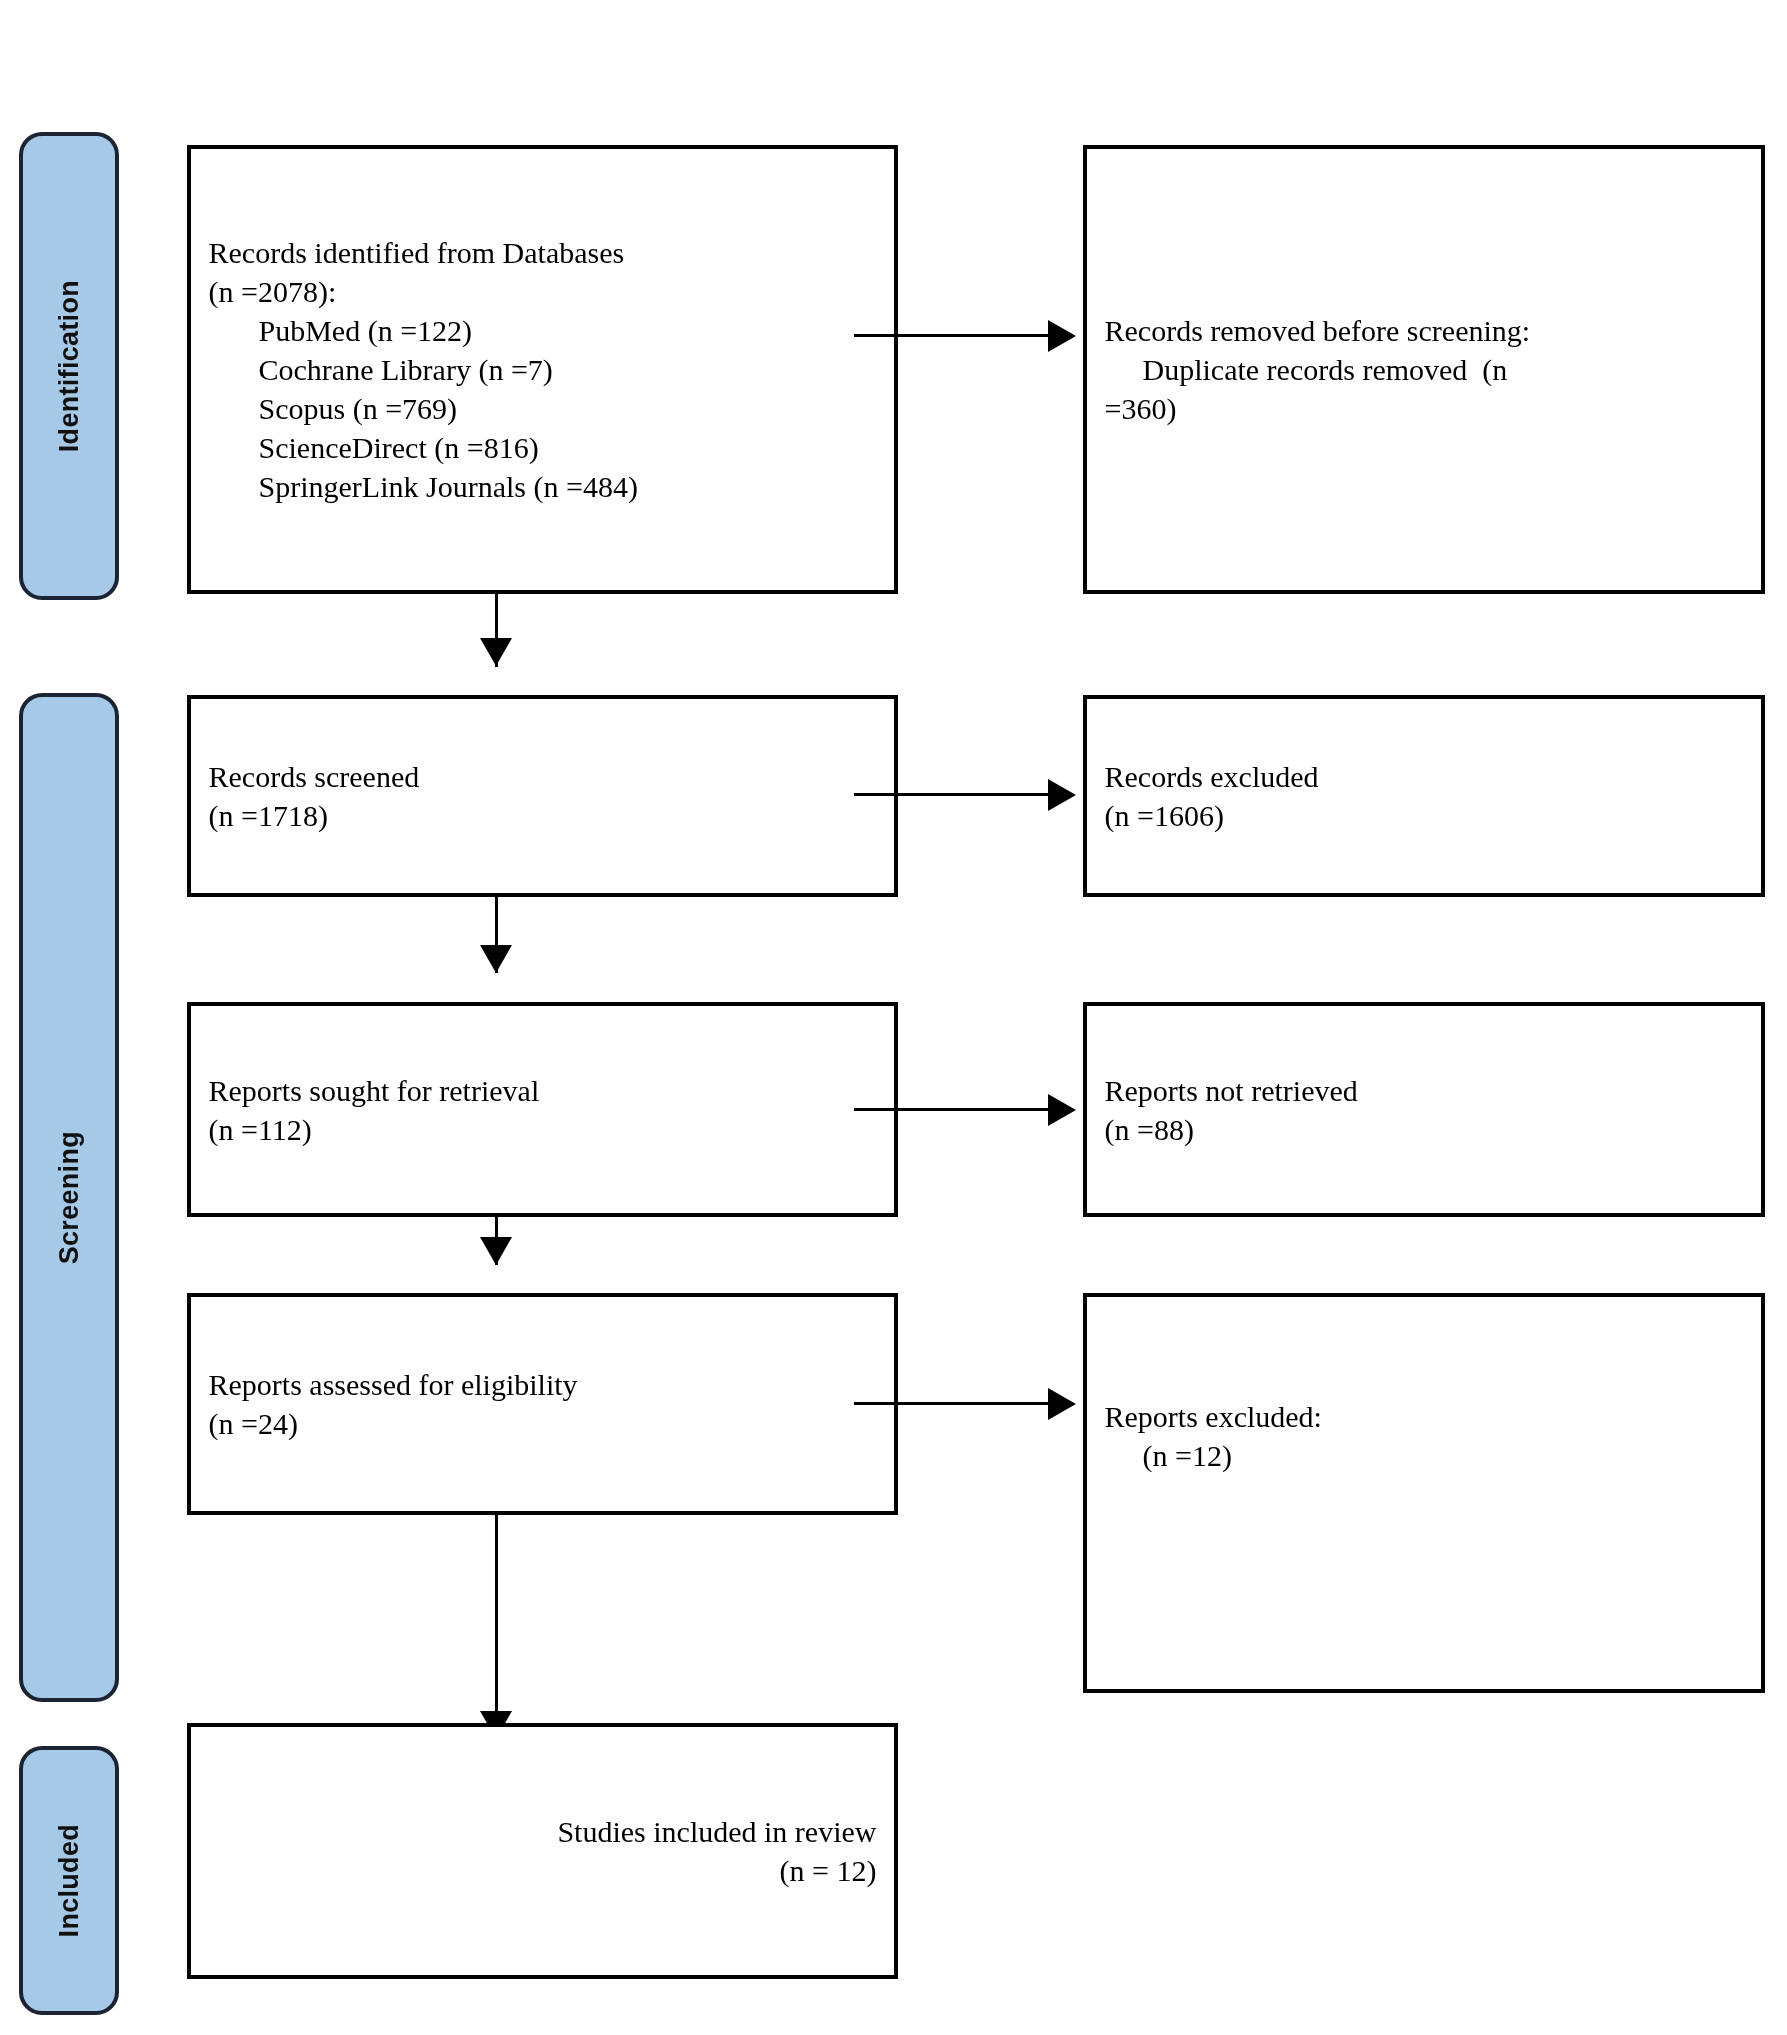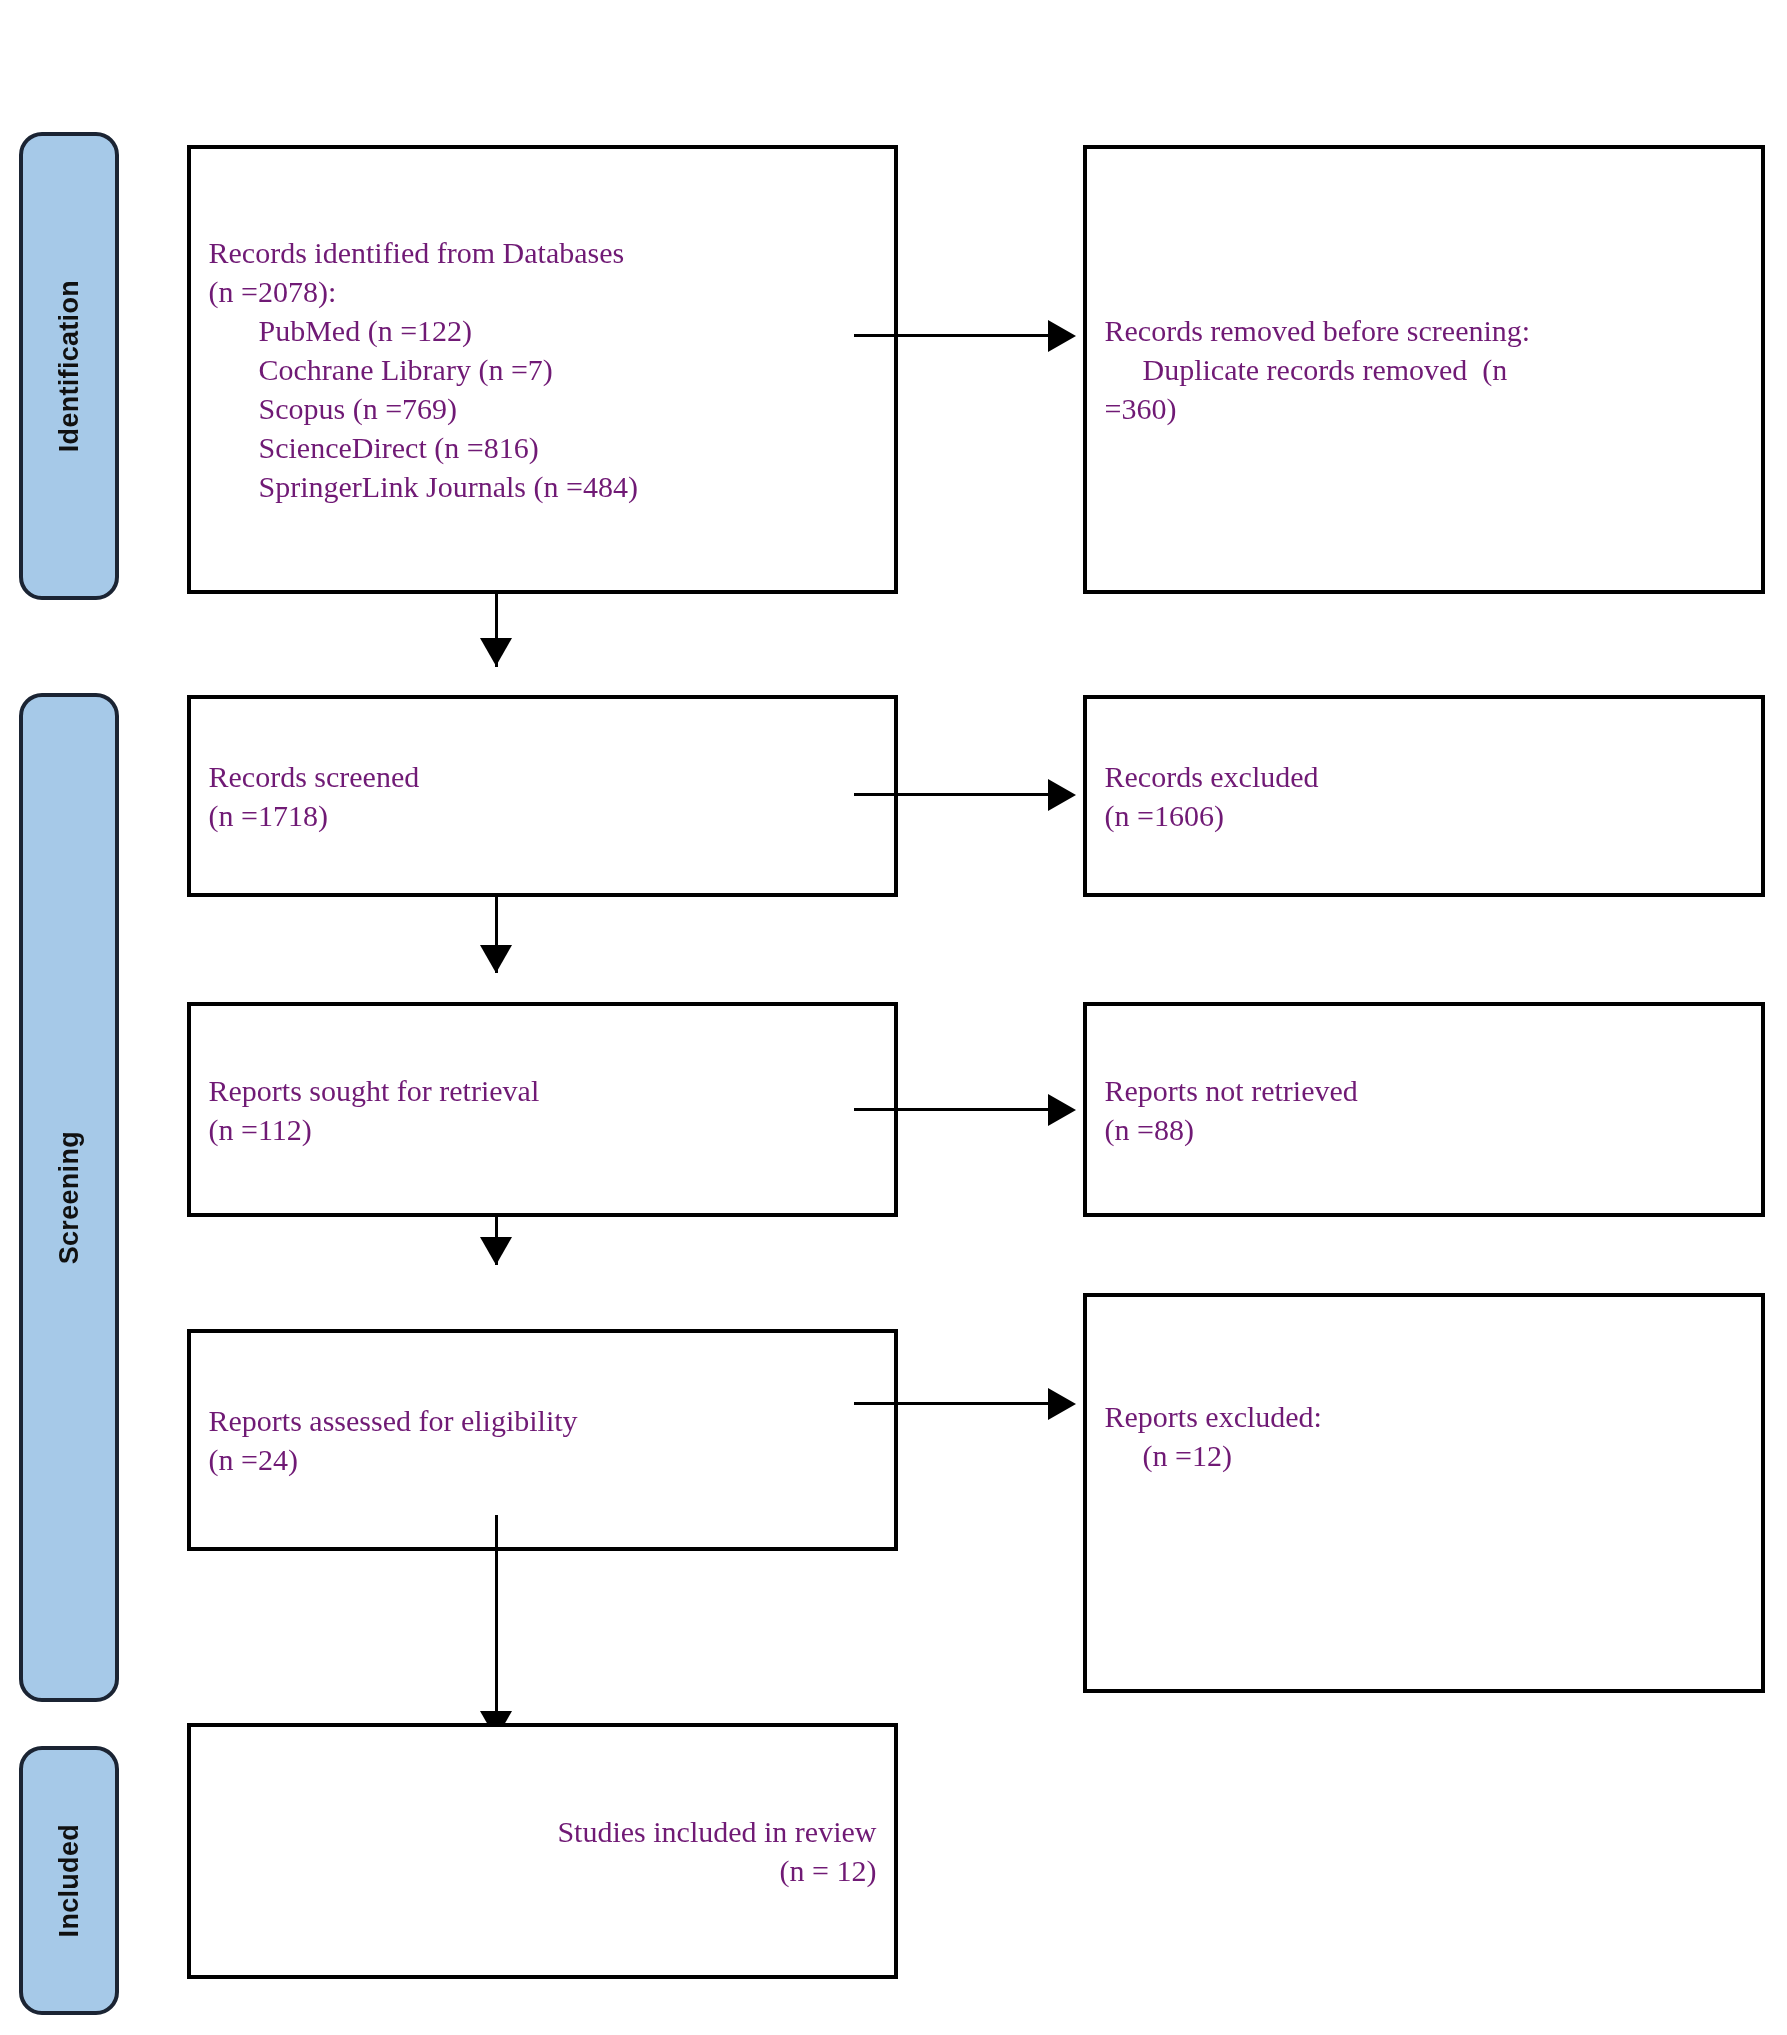--- a/index.html
+++ b/index.html
@@ -74,31 +74,31 @@
     border: 4.7px solid #000000;
     box-sizing: border-box;
     padding: 0 17.5px;
     display: flex;
     flex-direction: column;
     justify-content: center;
   }
   .fbox .line {
     font-size: 30px;
     line-height: 1.30;
-    color: #701a75;
+    color: #000000;
     white-space: pre-wrap;
   }
   .fbox .line.indent { padding-left: 50px; }
   .fbox .line.indent-sm { padding-left: 38px; }
 
   
   #box-identified      { left: 187px; top: 145px;  width: 711px; height: 449px; }
   #box-screened        { left: 187px; top: 695px; width: 711px; height: 202px; }
   #box-sought          { left: 187px; top: 1002px; width: 711px; height: 215px; }
-  #box-assessed        { left: 187px; top: 1293px; width: 711px; height: 222px; margin-top: 36px; }
+  #box-assessed        { left: 187px; top: 1293px; width: 711px; height: 222px; }
   #box-included        { left: 187px; top: 1723px; width: 711px; height: 256px; text-align: right; }
 
   
   #box-removed         { left: 1083px; top: 145px;  width: 682px; height: 449px; }
   #box-excluded-rec    { left: 1083px; top: 695px; width: 682px; height: 202px; }
   #box-not-retrieved   { left: 1083px; top: 1002px; width: 682px; height: 215px; }
   #box-excluded-rep    { left: 1083px; top: 1293px; width: 682px; height: 400px; }
   #box-excluded-rep .inner { margin-top: -114px; }
 
   

